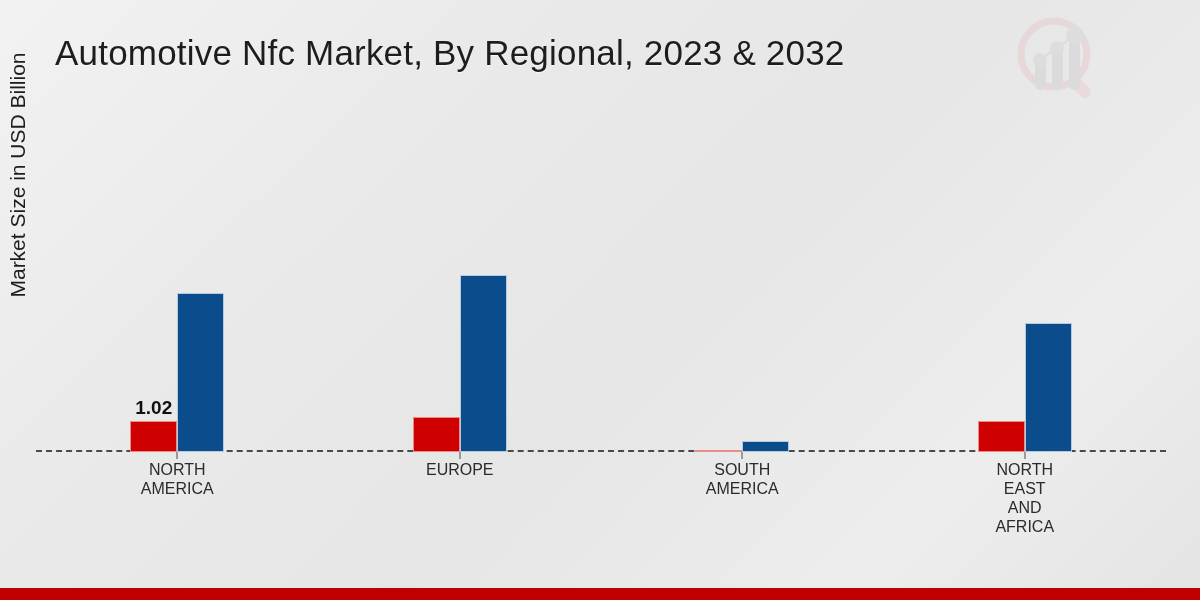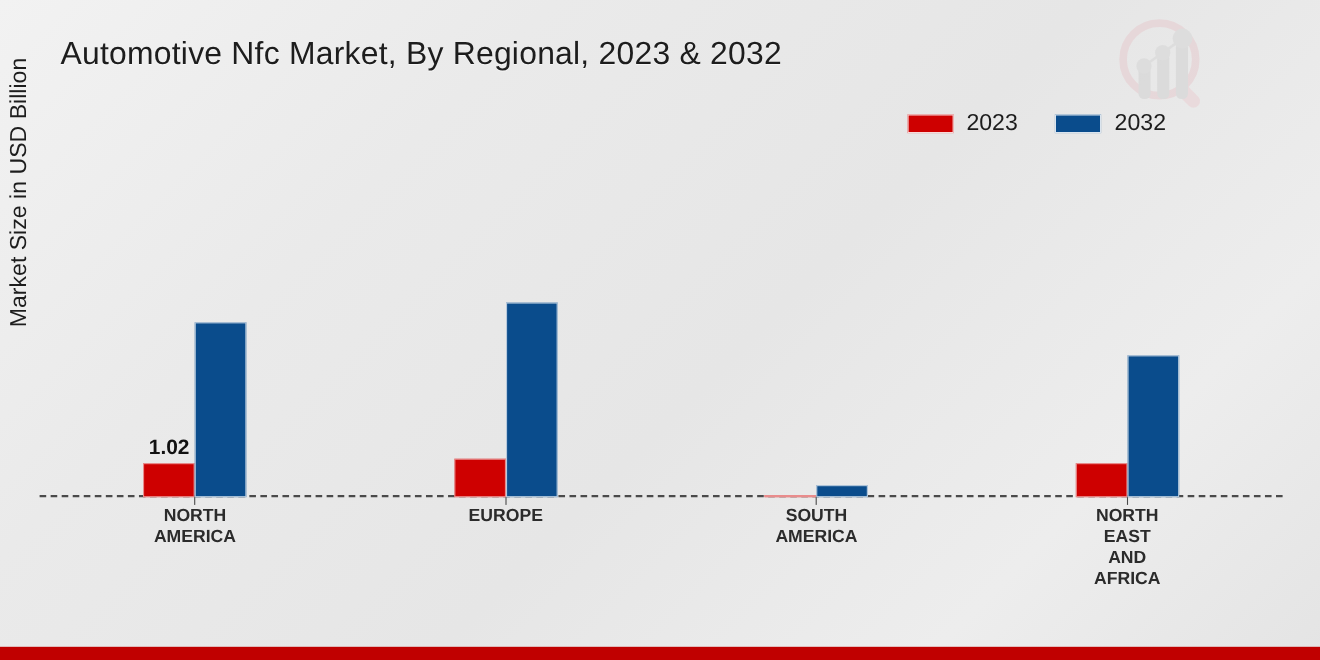--- a/index.html
+++ b/index.html
@@ -18,21 +18,21 @@
   
   #watermark {
     position:absolute; right:92px; top:8px;
     width:100px; height:100px; opacity:.5;
     pointer-events:none;
   }
 
   
   #title {
     position:absolute; left:55px; top:33px;
-    font-size:29px; font-weight:400; color:#1d1d1d;
+    font-size:35px; font-weight:400; color:#1d1d1d;
     letter-spacing:.2px; white-space:nowrap;
     font-stretch:condensed;
     text-shadow:0 1px 0 rgba(255,255,255,.6);
   }
 
   
   #legend {
     position:absolute; right:140px; top:100px;
     display:flex; align-items:center; gap:34px;
   }
@@ -79,21 +79,21 @@
     white-space:nowrap;
   }
   .tick {
     position:absolute; bottom:-7px; left:50%; transform:translateX(-50%);
     width:1px; height:7px; background:#4a4a4a;
   }
   .cat-label {
     position:absolute; top:calc(100% + 9px); left:50%;
     transform:translateX(-50%);
     font-size:16px; color:#2b2b2b; text-align:center;
-    line-height:1.18; white-space:nowrap;font-weight:bold;
+    line-height:1.18; white-space:nowrap;
   }
 
   
   #footer {
     position:absolute; left:0; bottom:0; width:1200px; height:12px;
     background:#c00000;
   }
 </style>
 </head>
 <body>
@@ -109,30 +109,20 @@
       <rect x="61" y="30" width="11" height="52" rx="5" fill="#cfcfcf"></rect>
       <circle cx="32" cy="52" r="7" fill="#d4d4d4"></circle>
       <circle cx="49" cy="40" r="7" fill="#d4d4d4"></circle>
       <circle cx="67" cy="27" r="9" fill="#d4d4d4"></circle>
       <path d="M32 52 L49 40 L67 27" stroke="#d4d4d4" stroke-width="2.5" fill="none"></path>
     </svg>
   </div>
 
   <div id="title">Automotive Nfc Market, By Regional, 2023 &amp; 2032</div>
 
-  <div id="legend">
-    <div class="legend-item">
-      <span class="legend-swatch" style="background:#ce0000"></span>
-      <span class="legend-label">2023</span>
-    </div>
-    <div class="legend-item">
-      <span class="legend-swatch" style="background:#0a4c8c"></span>
-      <span class="legend-label">2032</span>
-    </div>
-  </div>
 
   <div id="ylabel">Market Size in USD Billion</div>
 
   <div id="plot">
     <div id="baseline"></div>
     <div id="groups">
         <div class="group">
           <div class="bars">
             <div class="bar y2023" style="height: 31px; text-align: center;">
               <span class="bar-value">1.02</span>

